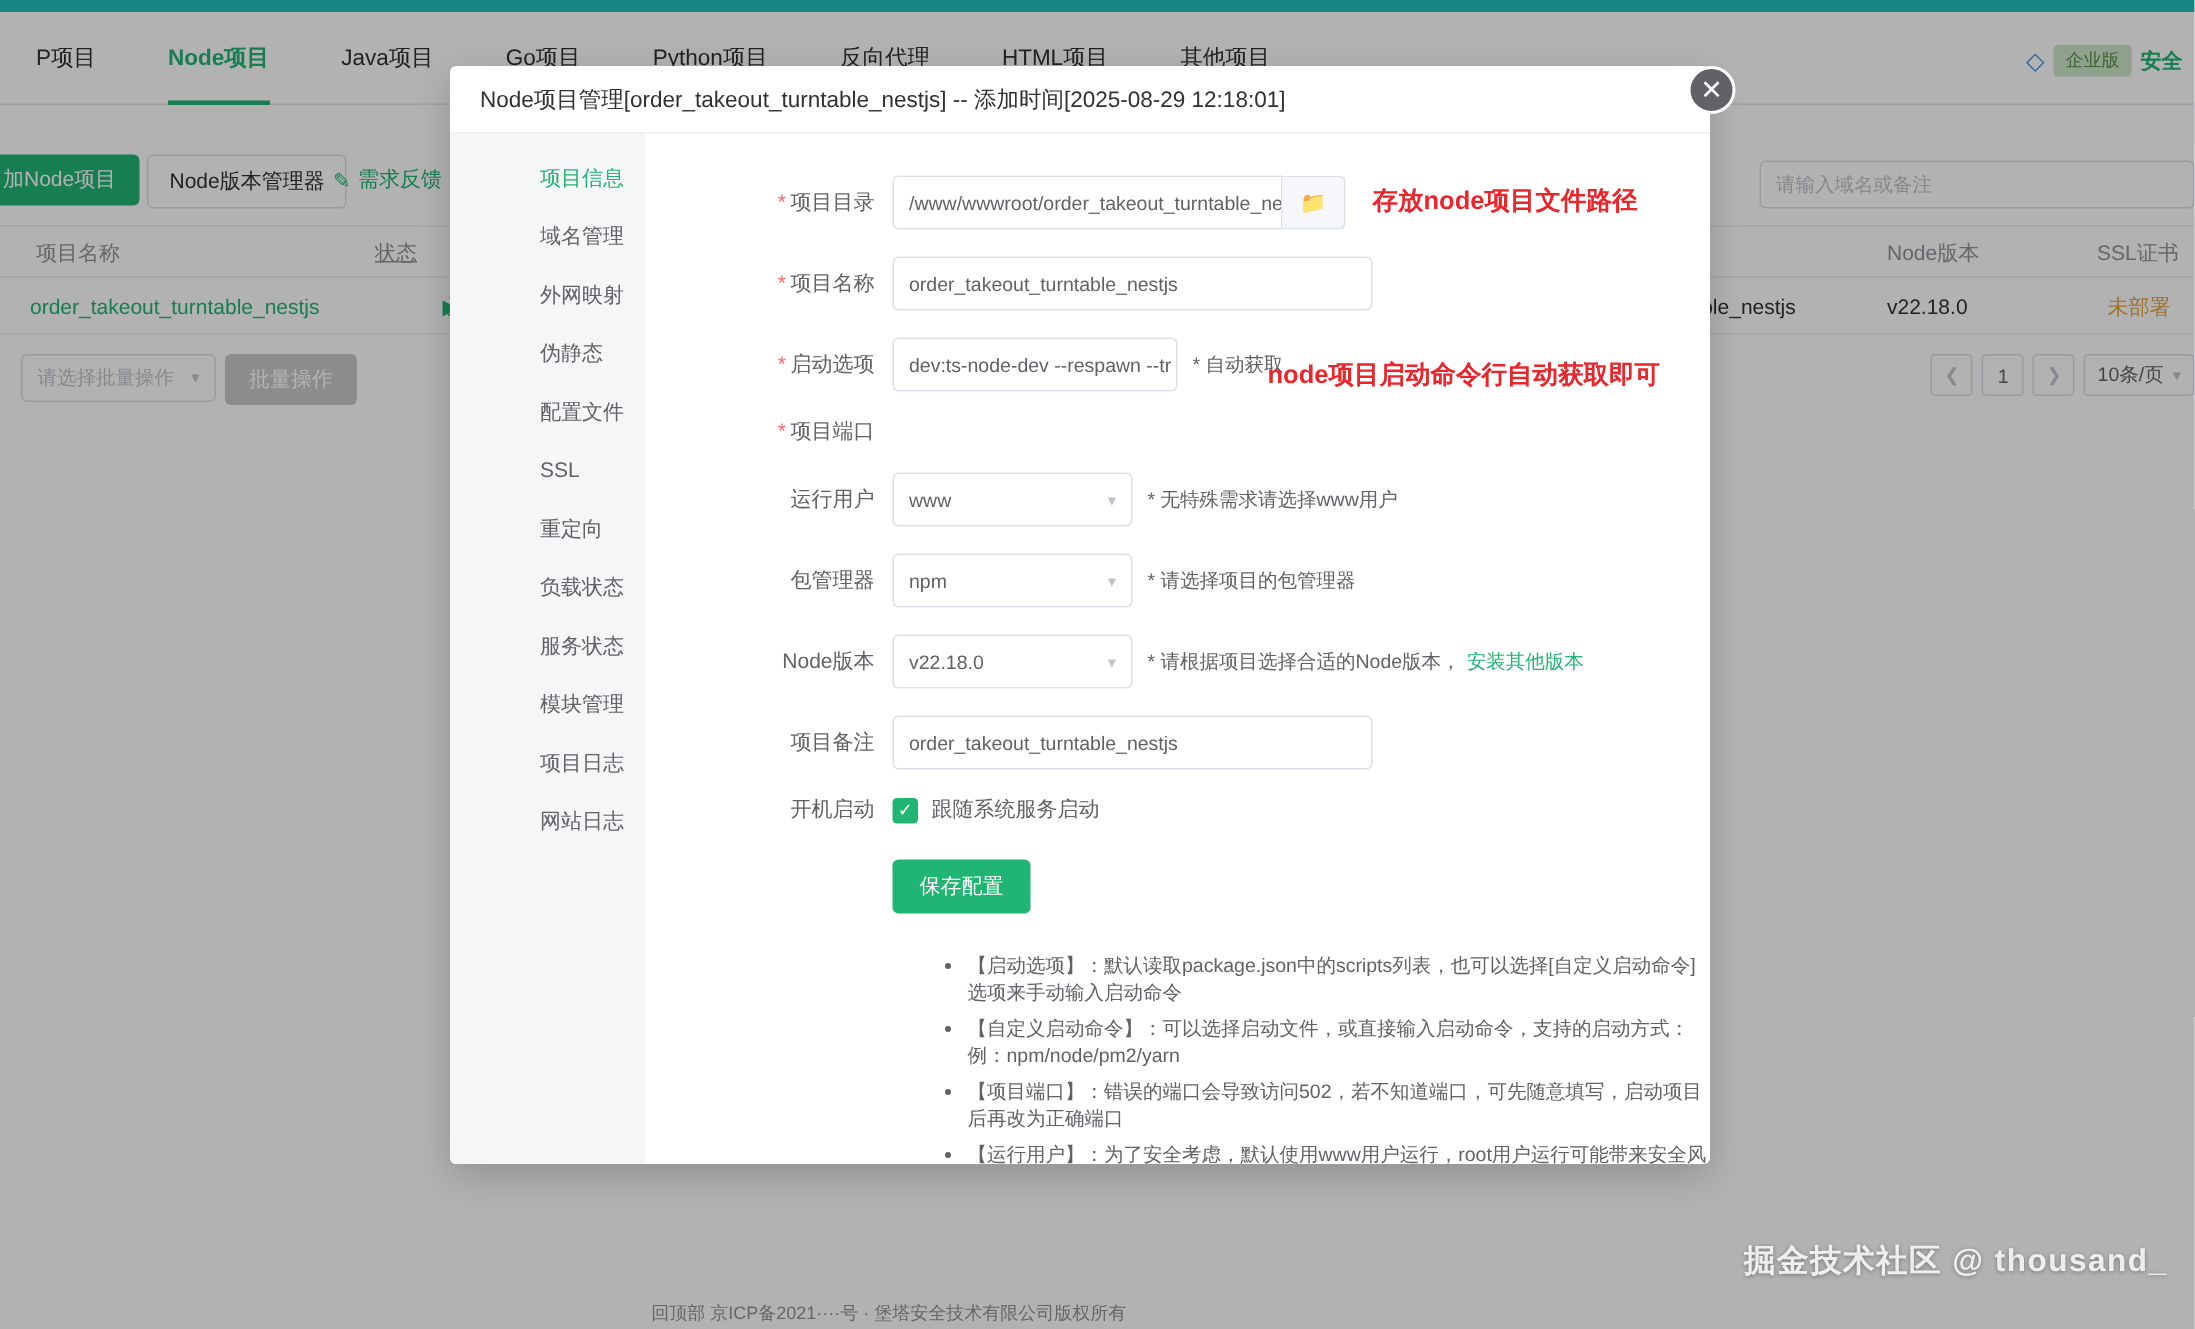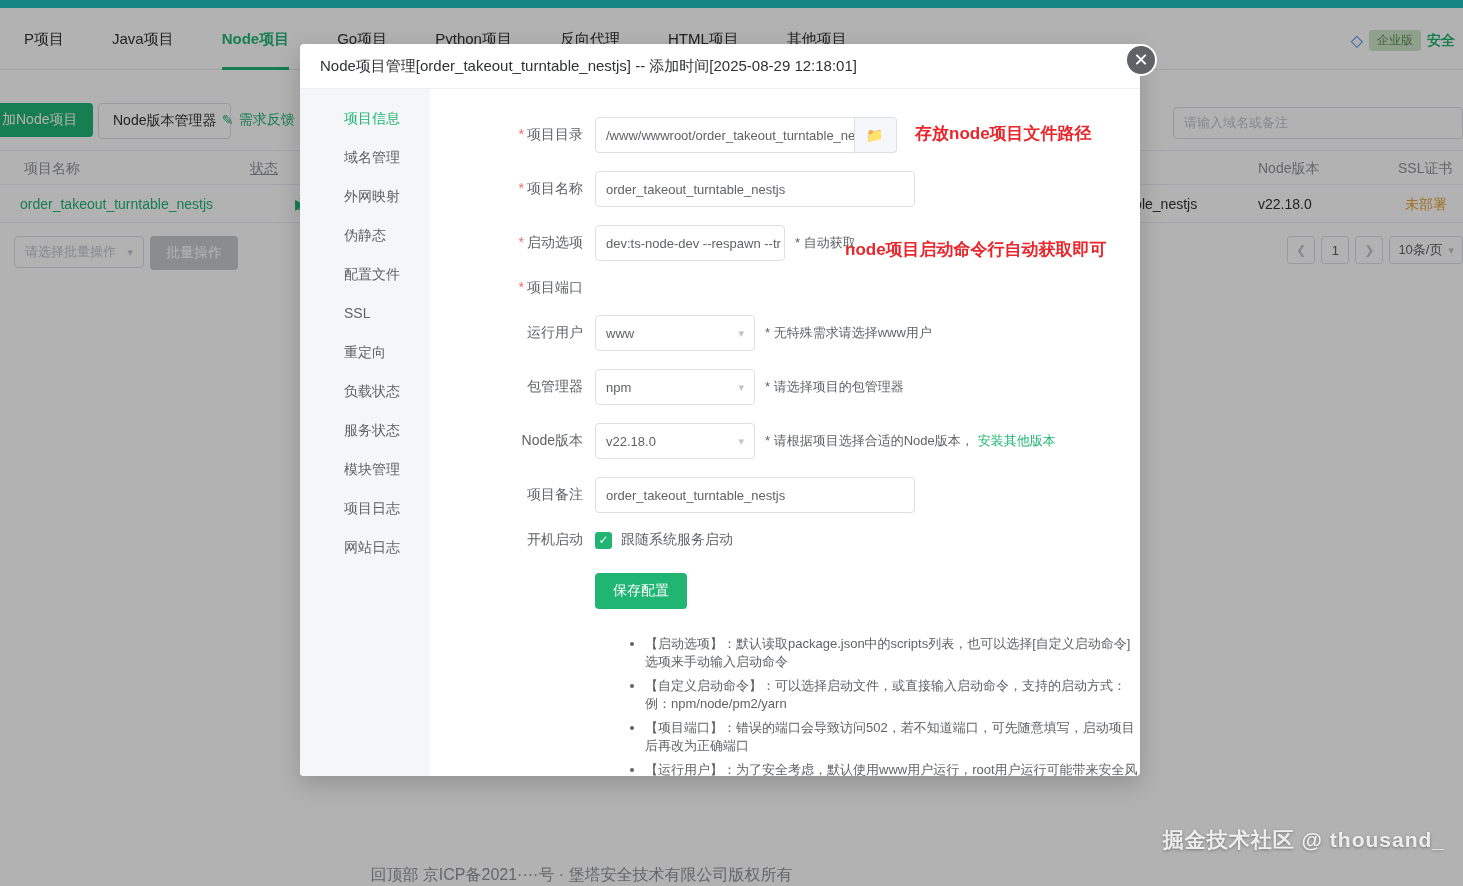--- a/index.html
+++ b/index.html
@@ -83,22 +83,22 @@
   .pg-num {
     width:28px; height:28px; border:1px solid #dcdfe6; border-radius:3px; background:#fff;
     display:flex; align-items:center; justify-content:center; color:#606266; font-size:13px; cursor:pointer;
   }
   .pg-size {
     height:28px; border:1px solid #dcdfe6; border-radius:3px; background:#fff;
     display:flex; align-items:center; gap:6px; padding:0 8px; color:#606266; font-size:13px; cursor:pointer;
   }
 
   .bg-bottom-text {
-    position:absolute; left:1px; bottom:0; width:1161px; text-align:center;
-    color:#909399; font-size:16px; line-height:18px; padding-bottom:2px;
+    position:absolute; left:12px; bottom:0; width:1161px; text-align:center;
+    color:#909399; font-size:12px; line-height:18px; padding-bottom:2px;
   }
 
   
   #mask { position:absolute; inset:0; background:rgba(0,0,0,0.30); }
 
   
   #dialog {
     position:absolute; left:300px; top:44px; width:840px; height:732px;
     background:#ffffff; border-radius:4px; overflow:hidden;
     box-shadow:0 8px 24px rgba(0,0,0,.18);
@@ -108,21 +108,21 @@
     font-size:15px; color:#303133; border-bottom:1px solid #ebeef5;
   }
   .dlg-close {
     position:absolute; left:1125px; top:44px; width:32px; height:32px; border-radius:50%;
     background:#606266; color:#fff; display:flex; align-items:center; justify-content:center;
     font-size:18px; cursor:pointer; z-index:40; border:2px solid #ffffff;
   }
   .dlg-body { display:flex; height:760px; }
   .side-menu { width:130px; background:#f5f6f8; padding-top:10px; }
   .side-item {
-    height:39px; line-height:39px; padding-left:44px; font-size:14px; color:#606266; cursor:pointer;
+    height:39px; line-height:39px; padding-left:30px; font-size:14px; color:#606266; cursor:pointer;margin-left:30px;
   }
   .side-item.active { color:#20b573; }
   .form-area { flex:1; padding:28px 0 0 0; position:relative; }
 
   .frow { display:flex; align-items:center; margin-bottom:18px; }
   .flabel {
     width:165px; text-align:right; padding-right:12px; font-size:14px; color:#606266; white-space:nowrap;
   }
   .req { color:#f56c6c; margin-right:3px; }
   .inp {
@@ -176,22 +176,22 @@
 </style>
 </head>
 <body>
 
 <div id="bg-page">
   <div class="topstrip"></div>
 
   <div class="tabbar">
     <div class="tabs">
       <div class="tab"><span>P项目</span></div>
+      <div class="tab active"><span>Node项目</span></div>
       <div class="tab"><span>Java项目</span></div>
-      <div class="tab active"><span>Node项目</span></div>
       <div class="tab"><span>Go项目</span></div>
       <div class="tab"><span>Python项目</span></div>
       <div class="tab"><span>反向代理</span></div>
       <div class="tab"><span>HTML项目</span></div>
       <div class="tab"><span>其他项目</span></div>
     </div>
   </div>
 
   <div class="brandbox">
     <span class="diamond">◇</span>

